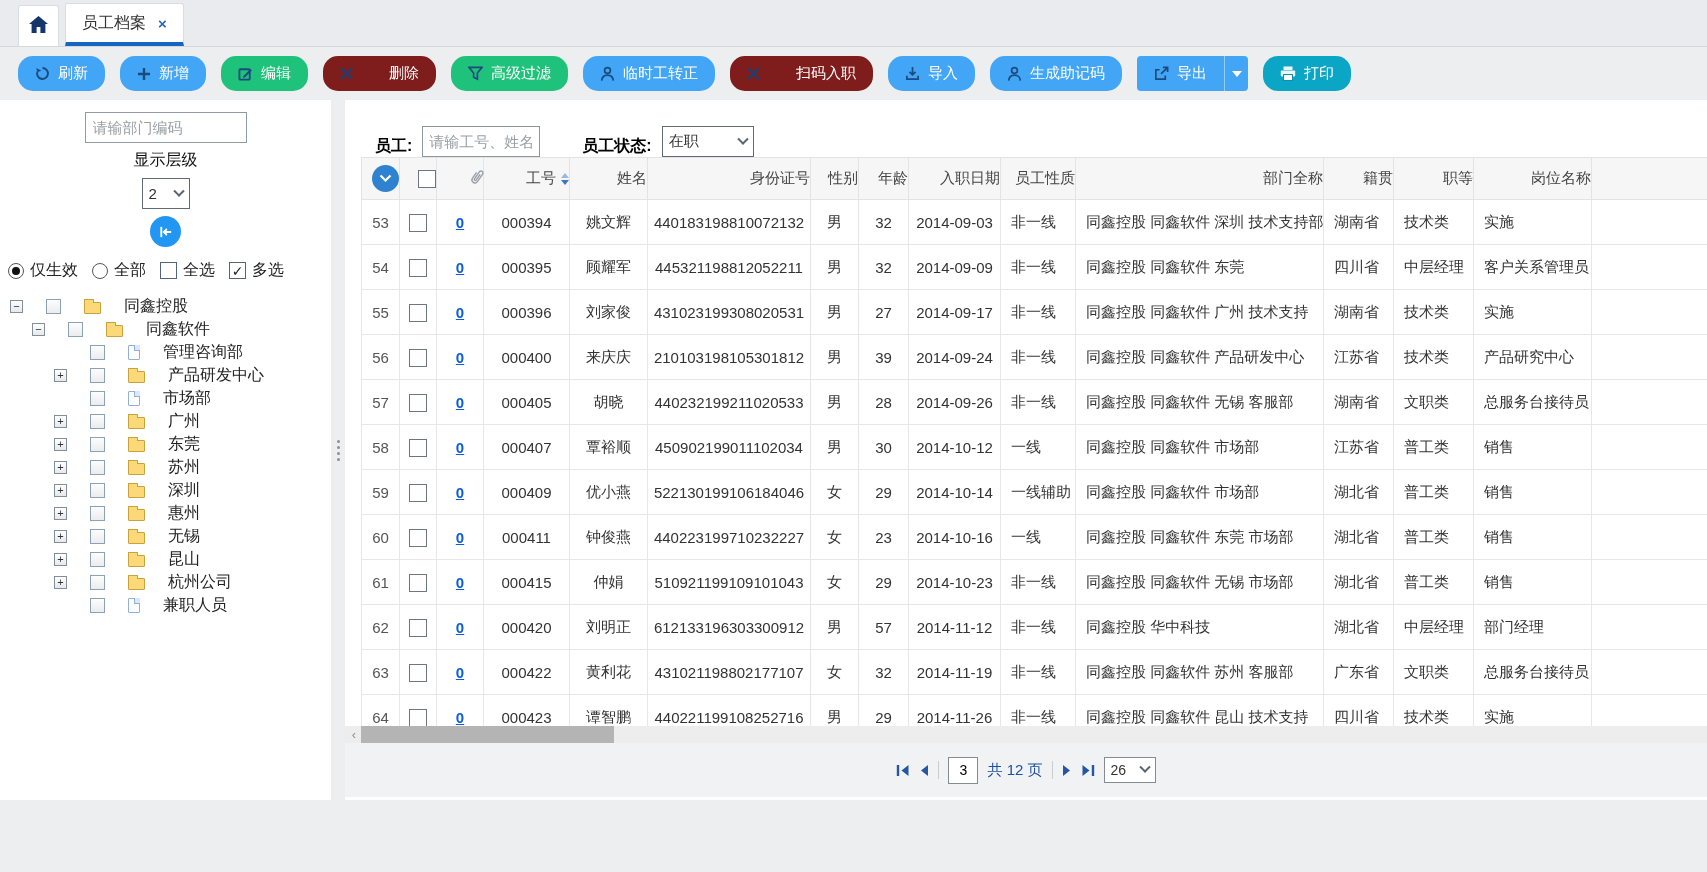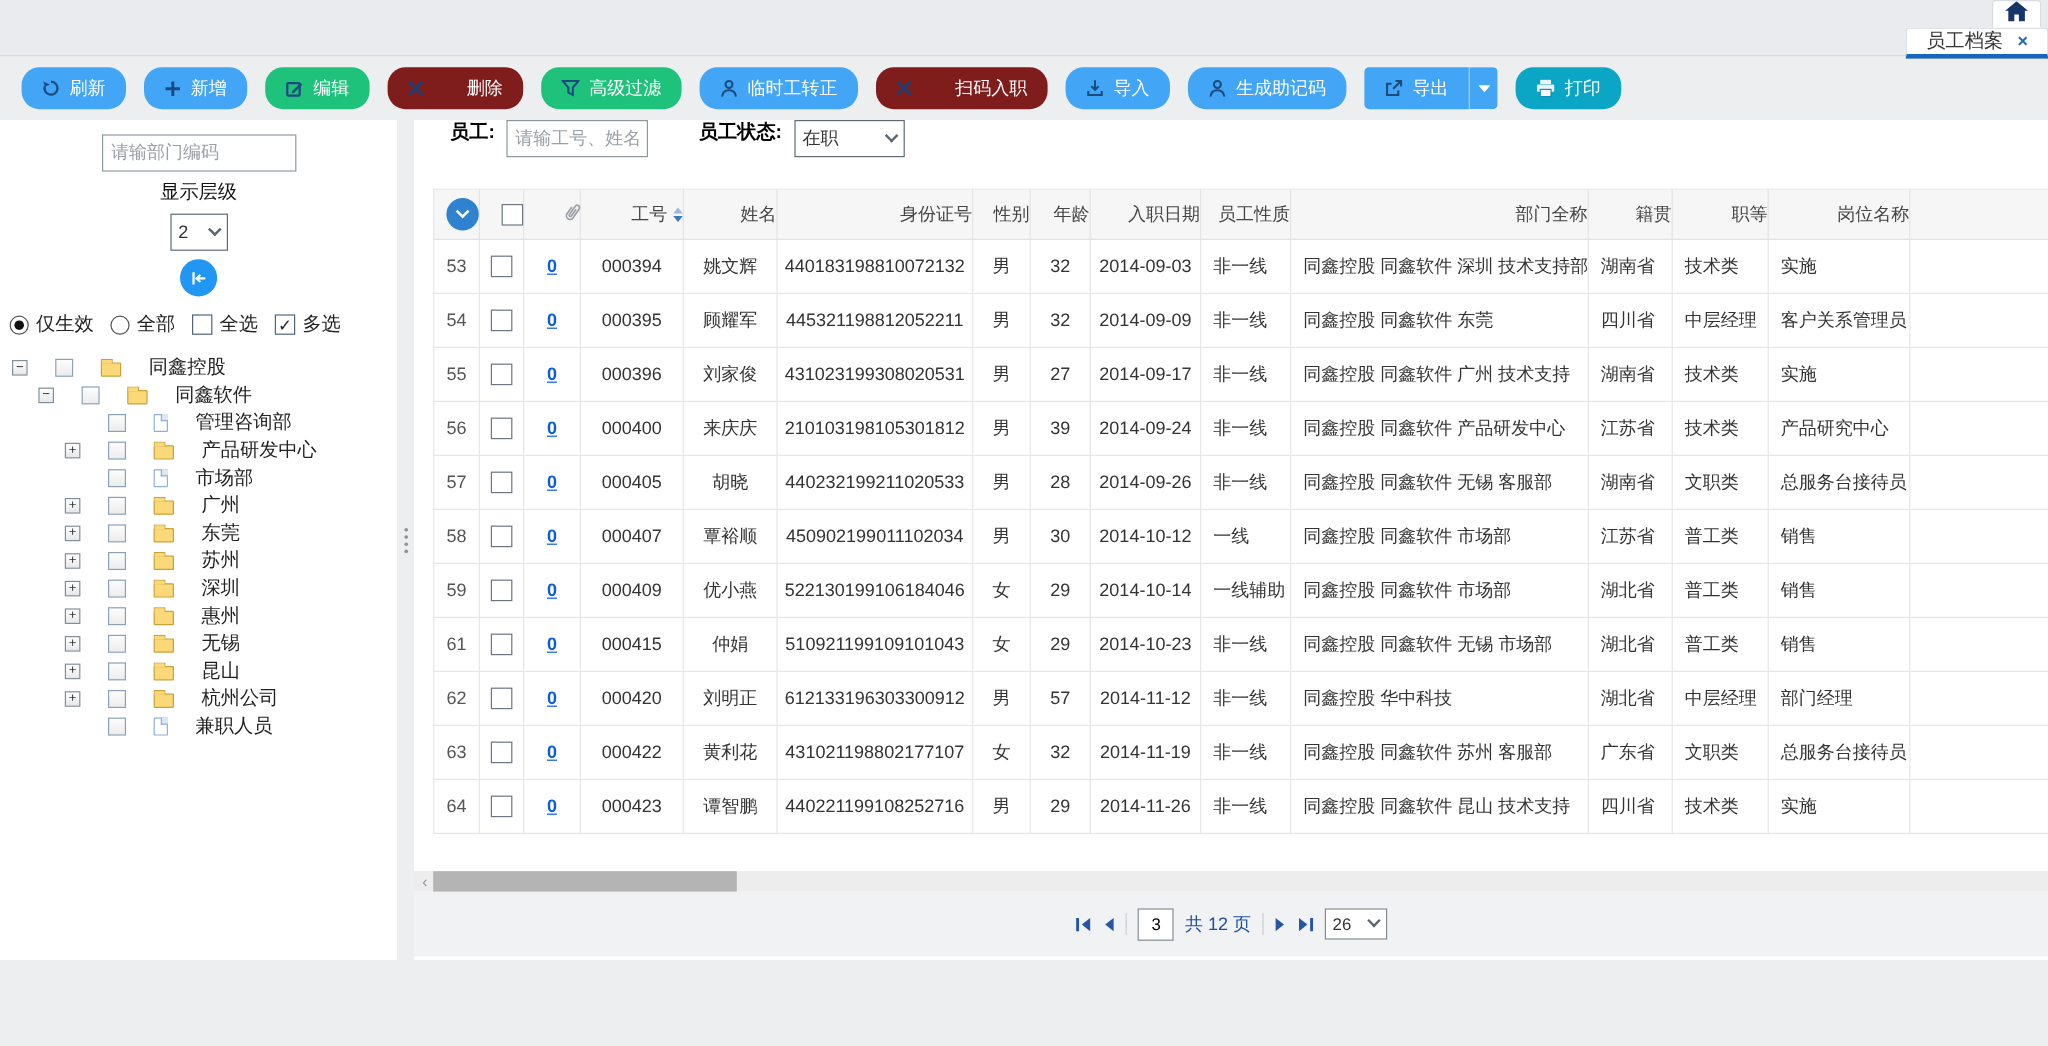--- a/index.html
+++ b/index.html
@@ -1,20 +1,20 @@
 <!DOCTYPE html>
 <html><head>
 <meta charset="utf-8">
 <style>
   * { box-sizing: border-box; margin: 0; padding: 0; }
   html,body { width:1707px; height:872px; overflow:hidden; }
   body { font-family:"Liberation Sans","DejaVu Sans",sans-serif; background:#eceef0; color:#333; }
 
   
-  .tabbar { height:47px; background:#e9ebee; border-bottom:1px solid #d5d9dd; display:flex; align-items:flex-end; padding-left:18px;flex-direction:column; }
+  .tabbar { height:47px; background:#e9ebee; border-bottom:1px solid #d5d9dd; display:flex; align-items:flex-end; padding-left:18px; }
   .tab-home { width:41px; height:41px; background:#fff; border:1px solid #d9dde1; border-bottom:none; border-radius:3px 3px 0 0; display:flex; align-items:center; justify-content:center; margin-right:6px; cursor:pointer; }
   .tab-active { height:43px; background:#fff; border:1px solid #d9dde1; border-bottom:4px solid #1566c0; border-radius:3px 3px 0 0; display:flex; align-items:center; gap:12px; padding:0 16px; font-size:16px; color:#333; cursor:pointer; }
   .tab-close { color:#2a66b8; font-size:15px; font-weight:bold; cursor:pointer; }
 
   
   .toolbar { height:53px; display:flex; align-items:center; padding-left:18px; gap:15px; background:#eceef0; }
   .btn { height:35px; border:none; border-radius:15px; color:#fff; font-size:15px; display:inline-flex; align-items:center; gap:8px; padding:0 17px; cursor:pointer; font-family:inherit; }
   .btn svg { flex:none; }
   .b-blue { background:#42a5f5; }
   .b-green { background:#1fc27b; }
@@ -57,21 +57,21 @@
   .texp.plus::before { content:"+"; }
   .texp.none { visibility:hidden; }
   .tchk { width:15px; height:15px; border:1px solid #8aa1b8; background:linear-gradient(#fdfdfd,#ececec); flex:none; }
   .tico { flex:none; display:inline-block; }
   .ico-folder { width:17px; height:12px; background:#fbd978; border:1px solid #c9a23c; border-radius:1px; position:relative; margin-top:3px; }
   .ico-folder::before { content:""; position:absolute; top:-4px; left:-1px; width:8px; height:3px; background:#fbd978; border:1px solid #c9a23c; border-bottom:none; border-radius:1px 1px 0 0; }
   .ico-file { width:12px; height:15px; background:#fff; border:1px solid #8fb0d8; border-radius:1px; position:relative; }
   .ico-file::before { content:""; position:absolute; right:-1px; top:-1px; width:5px; height:5px; background:#dbe7f5; border-left:1px solid #8fb0d8; border-bottom:1px solid #8fb0d8; }
 
   
-  .filter-row { height:57px; display:flex; align-items:flex-start; padding-left:30px; flex:none; }
+  .filter-row { height:57px; display:flex; align-items:flex-end; padding-left:30px; flex:none; }
   .flabel { font-size:16px; font-weight:bold; color:#000; }
   .emp-input { width:118px; height:31px; border:1px solid #8d959d; margin-left:10px; padding:0 6px; font-size:15px; font-family:inherit; }
   .emp-input::placeholder { color:#9aa0a6; }
   .gap42 { width:42px; }
   .sel-status { width:92px; height:31px; margin-left:10px; border-color:#5f6a75; }
 
   
   .table-wrap { height:569px; overflow:hidden; padding-left:16px; flex:none; }
   table { border-collapse:collapse; width:100%; font-size:15px; table-layout:fixed; }
   th { background:#f6f6f7; color:#444; font-weight:normal; height:42px; border:1px solid #e2e3e5; text-align:right; }
@@ -505,20 +505,37 @@
               <td>29</td>
               <td>2014-10-14</td>
               <td class="al">一线辅助</td>
               <td class="al">同鑫控股 同鑫软件 市场部</td>
               <td class="al">湖北省</td>
               <td class="al">普工类</td>
               <td class="al">销售</td>
               <td class="c-filler"></td>
             </tr>
 
+            <tr>
+              <td class="c-num">60</td>
+              <td><span class="row-chk"></span></td>
+              <td><a class="att-link">0</a></td>
+              <td>000411</td>
+              <td>钟俊燕</td>
+              <td>440223199710232227</td>
+              <td>女</td>
+              <td>23</td>
+              <td>2014-10-16</td>
+              <td class="al">一线</td>
+              <td class="al">同鑫控股 同鑫软件 东莞 市场部</td>
+              <td class="al">湖北省</td>
+              <td class="al">普工类</td>
+              <td class="al">销售</td>
+              <td class="c-filler"></td>
+            </tr>
 
             <tr>
               <td class="c-num">61</td>
               <td><span class="row-chk"></span></td>
               <td><a class="att-link">0</a></td>
               <td>000415</td>
               <td>仲娟</td>
               <td>510921199109101043</td>
               <td>女</td>
               <td>29</td>

